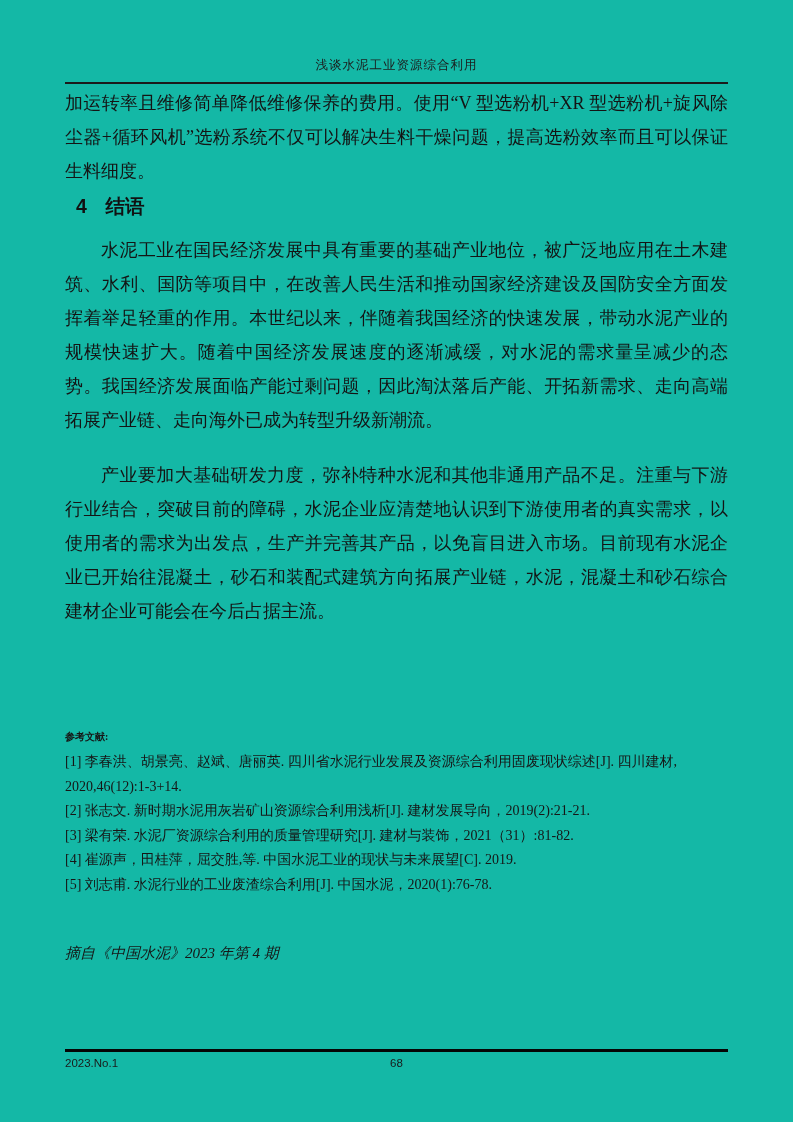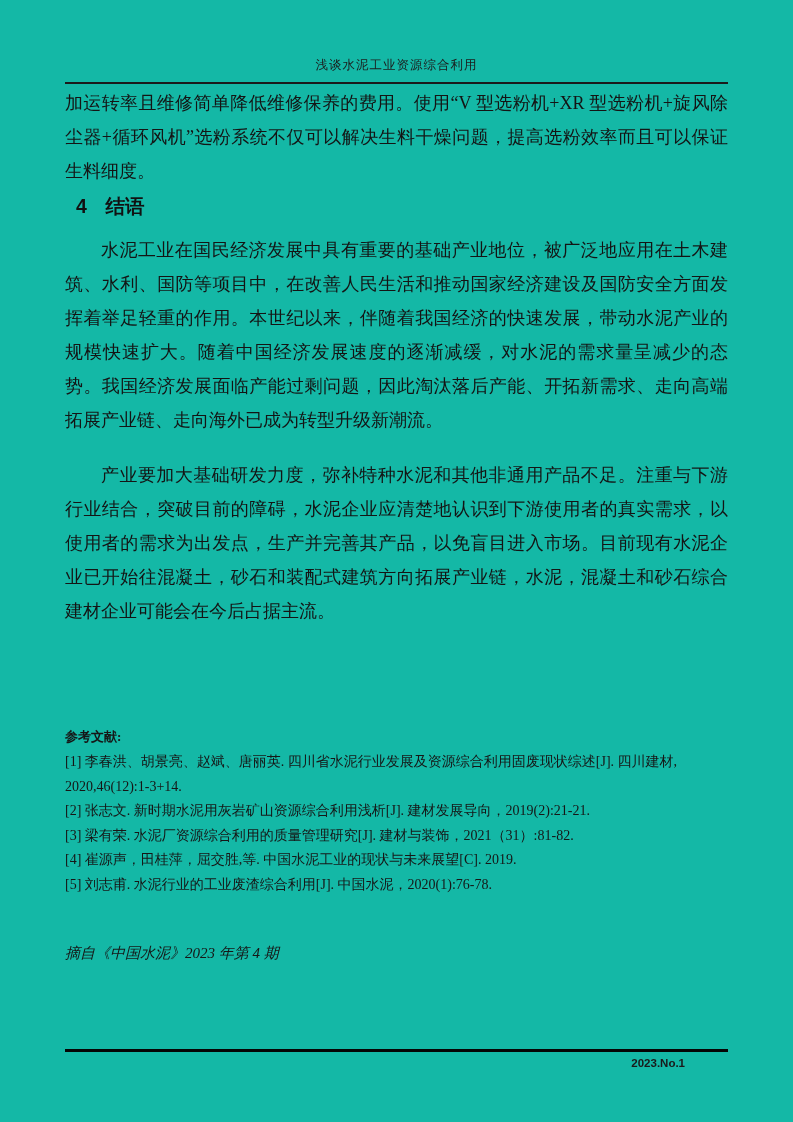--- a/index.html
+++ b/index.html
@@ -64,21 +64,21 @@
     position: absolute;
     top: 723px;
     left: 65px;
     width: 663px;
     font-size: 14px;
     line-height: 24.5px;
     color: #161616;
   }
   .ref-heading {
     font-weight: 700;
-    font-size: 13px;
+    font-size: 10px;
     line-height: 27px;
   }
   .ref-list p {
     margin: 0;
   }
   
   .source-note {
     position: absolute;
     top: 944px;
     left: 65px;
@@ -104,25 +104,23 @@
     text-align: center;
     font-size: 11.5px;
     font-family: "Liberation Sans", "DejaVu Sans", sans-serif;
     color: #1a1a1a;
   }
   .issue-label {
     position: absolute;
     top: 1057px;
     left: 65px;
     width: 620px;
-    text-align: right;
     font-size: 11.5px;
     font-family: "Liberation Sans", "DejaVu Sans", sans-serif;
     color: #1a1a1a;
-    font-weight: bold;
   }
 </style>
 </head>
 <body>
 
 <div class="page">
 
   <div class="header-title">浅谈水泥工业资源综合利用</div>
   <div class="header-rule"></div>
 
@@ -143,15 +141,16 @@
       <p>[2] 张志文. 新时期水泥用灰岩矿山资源综合利用浅析[J]. 建材发展导向，2019(2):21-21.</p>
       <p>[3] 梁有荣. 水泥厂资源综合利用的质量管理研究[J]. 建材与装饰，2021（31）:81-82.</p>
       <p>[4] 崔源声，田桂萍，屈交胜,等. 中国水泥工业的现状与未来展望[C]. 2019.</p>
       <p>[5] 刘志甫. 水泥行业的工业废渣综合利用[J]. 中国水泥，2020(1):76-78.</p>
     </div>
   </div>
 
   <div class="source-note">摘自《中国水泥》2023 年第 4 期</div>
 
   <div class="footer-rule"></div>
+  <div class="page-number">68</div>
   <div class="issue-label">2023.No.1</div>
 
 </div>
 
 </body></html>

